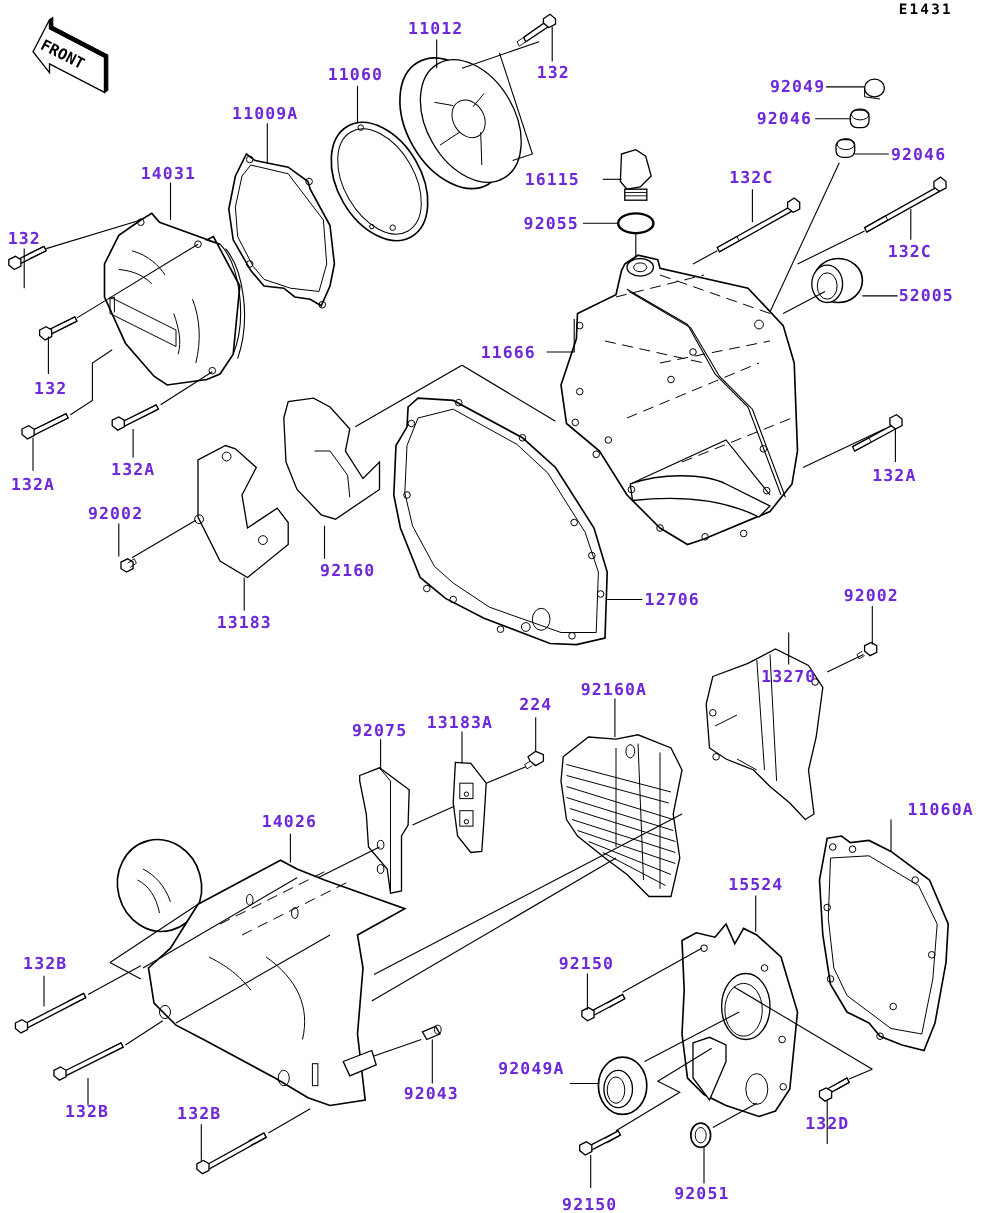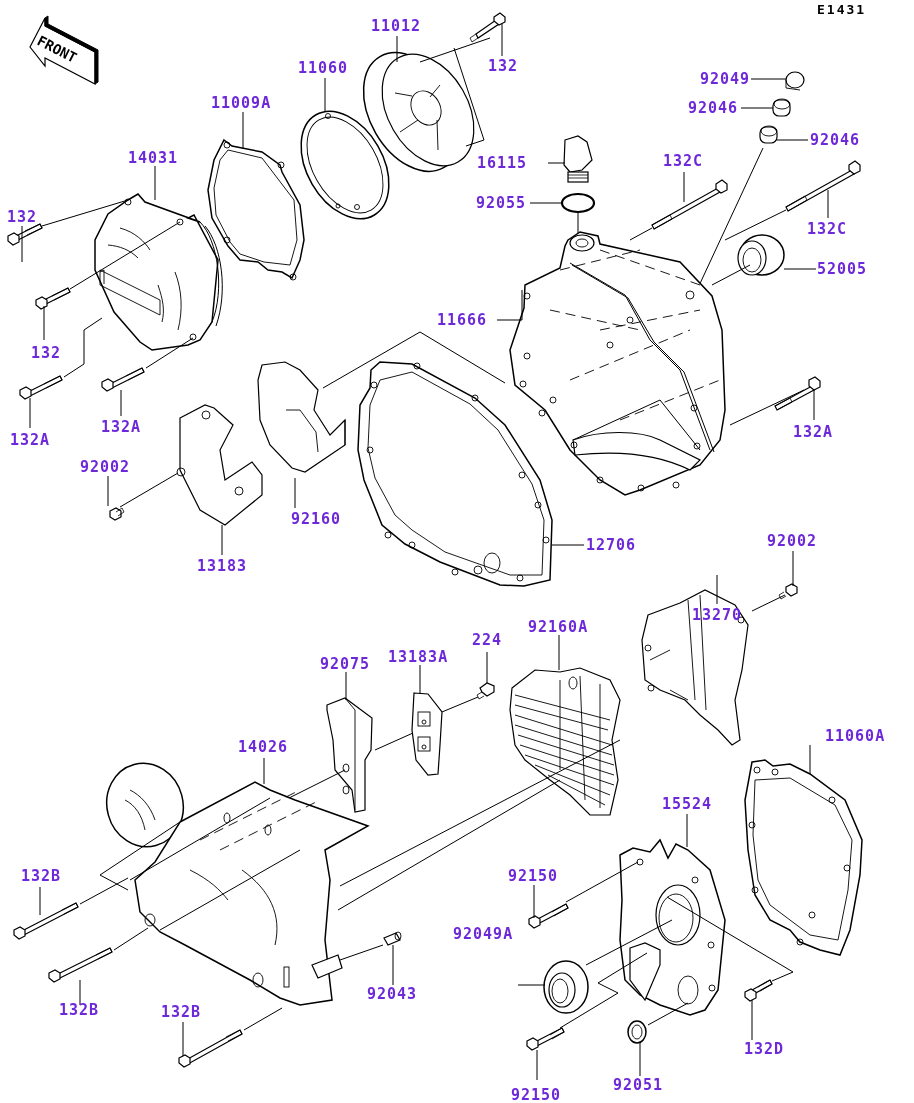--- a/index.html
+++ b/index.html
@@ -434,18 +434,18 @@
 <div class="part-label" style="left:388px;top:650px;">13183A</div>
 <div class="part-label" style="left:320px;top:657px;">92075</div>
 <div class="part-label" style="left:238px;top:740px;">14026</div>
 <div class="part-label" style="left:783px;top:729px;margin-left:42px;">11060A</div>
 <div class="part-label" style="left:662px;top:797px;">15524</div>
 <div class="part-label" style="left:21px;top:869px;">132B</div>
 <div class="part-label" style="left:59px;top:1003px;">132B</div>
 <div class="part-label" style="left:161px;top:1005px;">132B</div>
 <div class="part-label" style="left:508px;top:869px;">92150</div>
 <div class="part-label" style="left:511px;top:1088px;">92150</div>
-<div class="part-label" style="left:453px;top:927px;">92049A</div>
+<div class="part-label" style="left:453px;top:964px;">92049A</div>
 <div class="part-label" style="left:367px;top:987px;">92043</div>
 <div class="part-label" style="left:613px;top:1078px;">92051</div>
-<div class="part-label" style="left:732px;top:1042px;margin-left:12px;">132D</div>
+<div class="part-label" style="left:732px;top:1014px;">132D</div>
 
 </div>
 
 </body></html>

